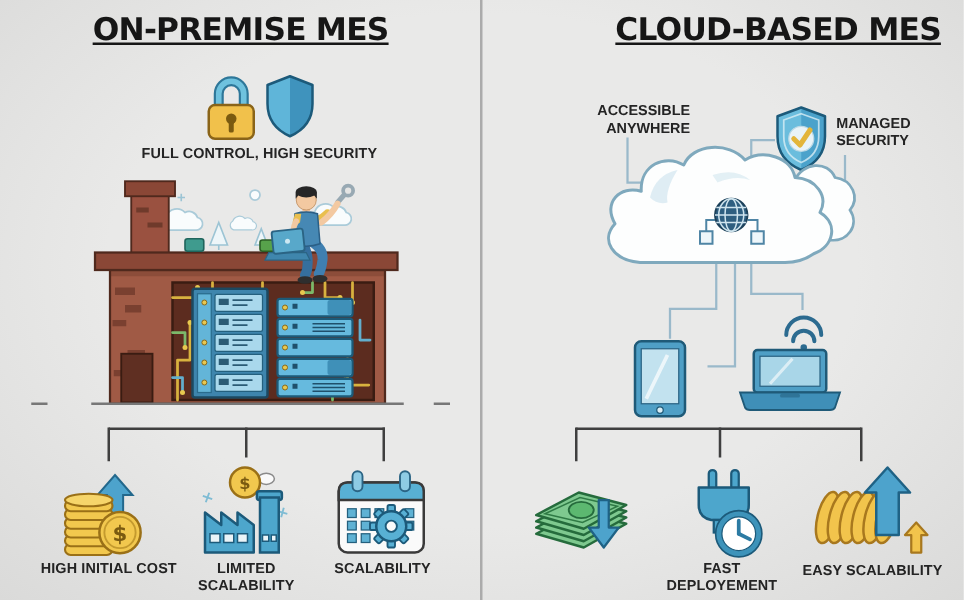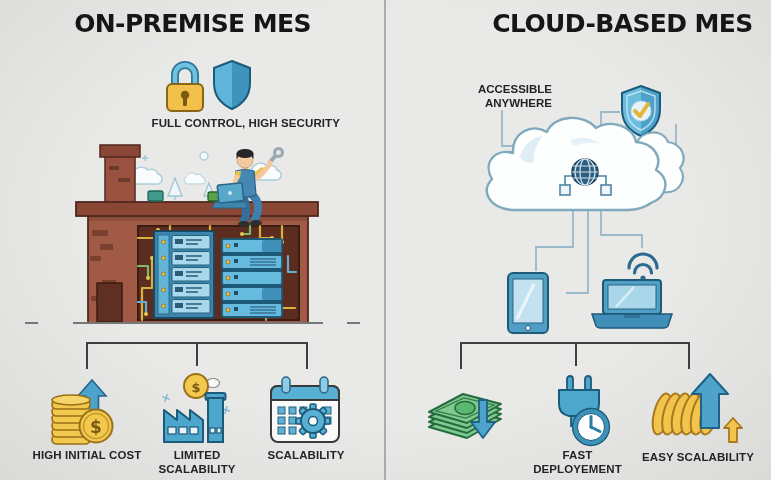--- a/index.html
+++ b/index.html
@@ -5,26 +5,26 @@
   html,body{margin:0;padding:0;}
   .page{
     position:relative; width:771px; height:480px; overflow:hidden;
     background:radial-gradient(ellipse at 50% 45%, #e9e9e8 55%, #dadad9 100%);
     font-family:"Liberation Sans", sans-serif;
   }
   .divider{position:absolute; left:384px; top:0; width:2px; height:480px; background:#ababab;}
   .title{
     position:absolute; width:385px; top:9px; text-align:center;
     font-family:"DejaVu Sans", sans-serif; font-weight:bold; font-size:25px;
-    letter-spacing:-0.6px; color:#161616;
+    letter-spacing:-0.6px; color:#161616;text-decoration:underline;
   }
   .title.left-t{left:0;}
   .title.right-t{left:386px;padding-left:44px;}
   .caption{
-    position:absolute; left:75px; top:117px; width:265px; text-align:right;
+    position:absolute; left:75px; top:117px; width:265px; text-align:center;
     font-weight:bold; font-size:11.5px; color:#242424; letter-spacing:0.1px;
   }
   .callout{
     position:absolute; font-weight:bold; font-size:11.5px; color:#242424; line-height:1.2;
   }
   .callout.accessible{left:448px; top:83px; width:104px; text-align:right;}
   .callout.managed{left:669px; top:93px; width:74px; text-align:left;}
   .label{
     position:absolute; font-weight:bold; font-size:11.5px; color:#242424;
     text-align:center; line-height:1.18; letter-spacing:0.1px; top:449px;
@@ -306,20 +306,21 @@
     </g>
   </svg>
 
   <div class="label lbl-l1">HIGH INITIAL COST</div>
   <div class="label lbl-l2">LIMITED SCALABILITY</div>
   <div class="label lbl-l3">SCALABILITY</div>
 
   <div class="title right-t">CLOUD-BASED MES</div>
 
   <div class="callout accessible">ACCESSIBLE ANYWHERE</div>
+  <div class="callout managed">MANAGED SECURITY</div>
 
   <svg class="shieldcheck-svg" width="46" height="54" viewBox="0 0 46 54">
     <path d="M23,2 L42,9 V25 Q42,44 23,52 Q4,44 4,25 V9 Z" fill="#4ba2cb"></path>
     <path d="M23,2 L4,9 V25 Q4,44 23,52 Z" fill="#6bbddd"></path>
     <path d="M23,2 L42,9 V25 Q42,44 23,52 Q4,44 4,25 V9 Z" fill="none" stroke="#1c5a7a" stroke-width="2" stroke-linejoin="round"></path>
     <path d="M23,7 L37,12 V25 Q37,40 23,46 Q9,40 9,25 V12 Z" fill="none" stroke="#d8edf5" stroke-width="1.4" opacity="0.8"></path>
     <circle cx="23" cy="27" r="10" fill="#e9f3f7" stroke="#bcd9e6" stroke-width="1"></circle>
     <path d="M17,27 L22,32 L30,20" fill="none" stroke="#e3b53a" stroke-width="4" stroke-linecap="round" stroke-linejoin="round"></path>
   </svg>
 

